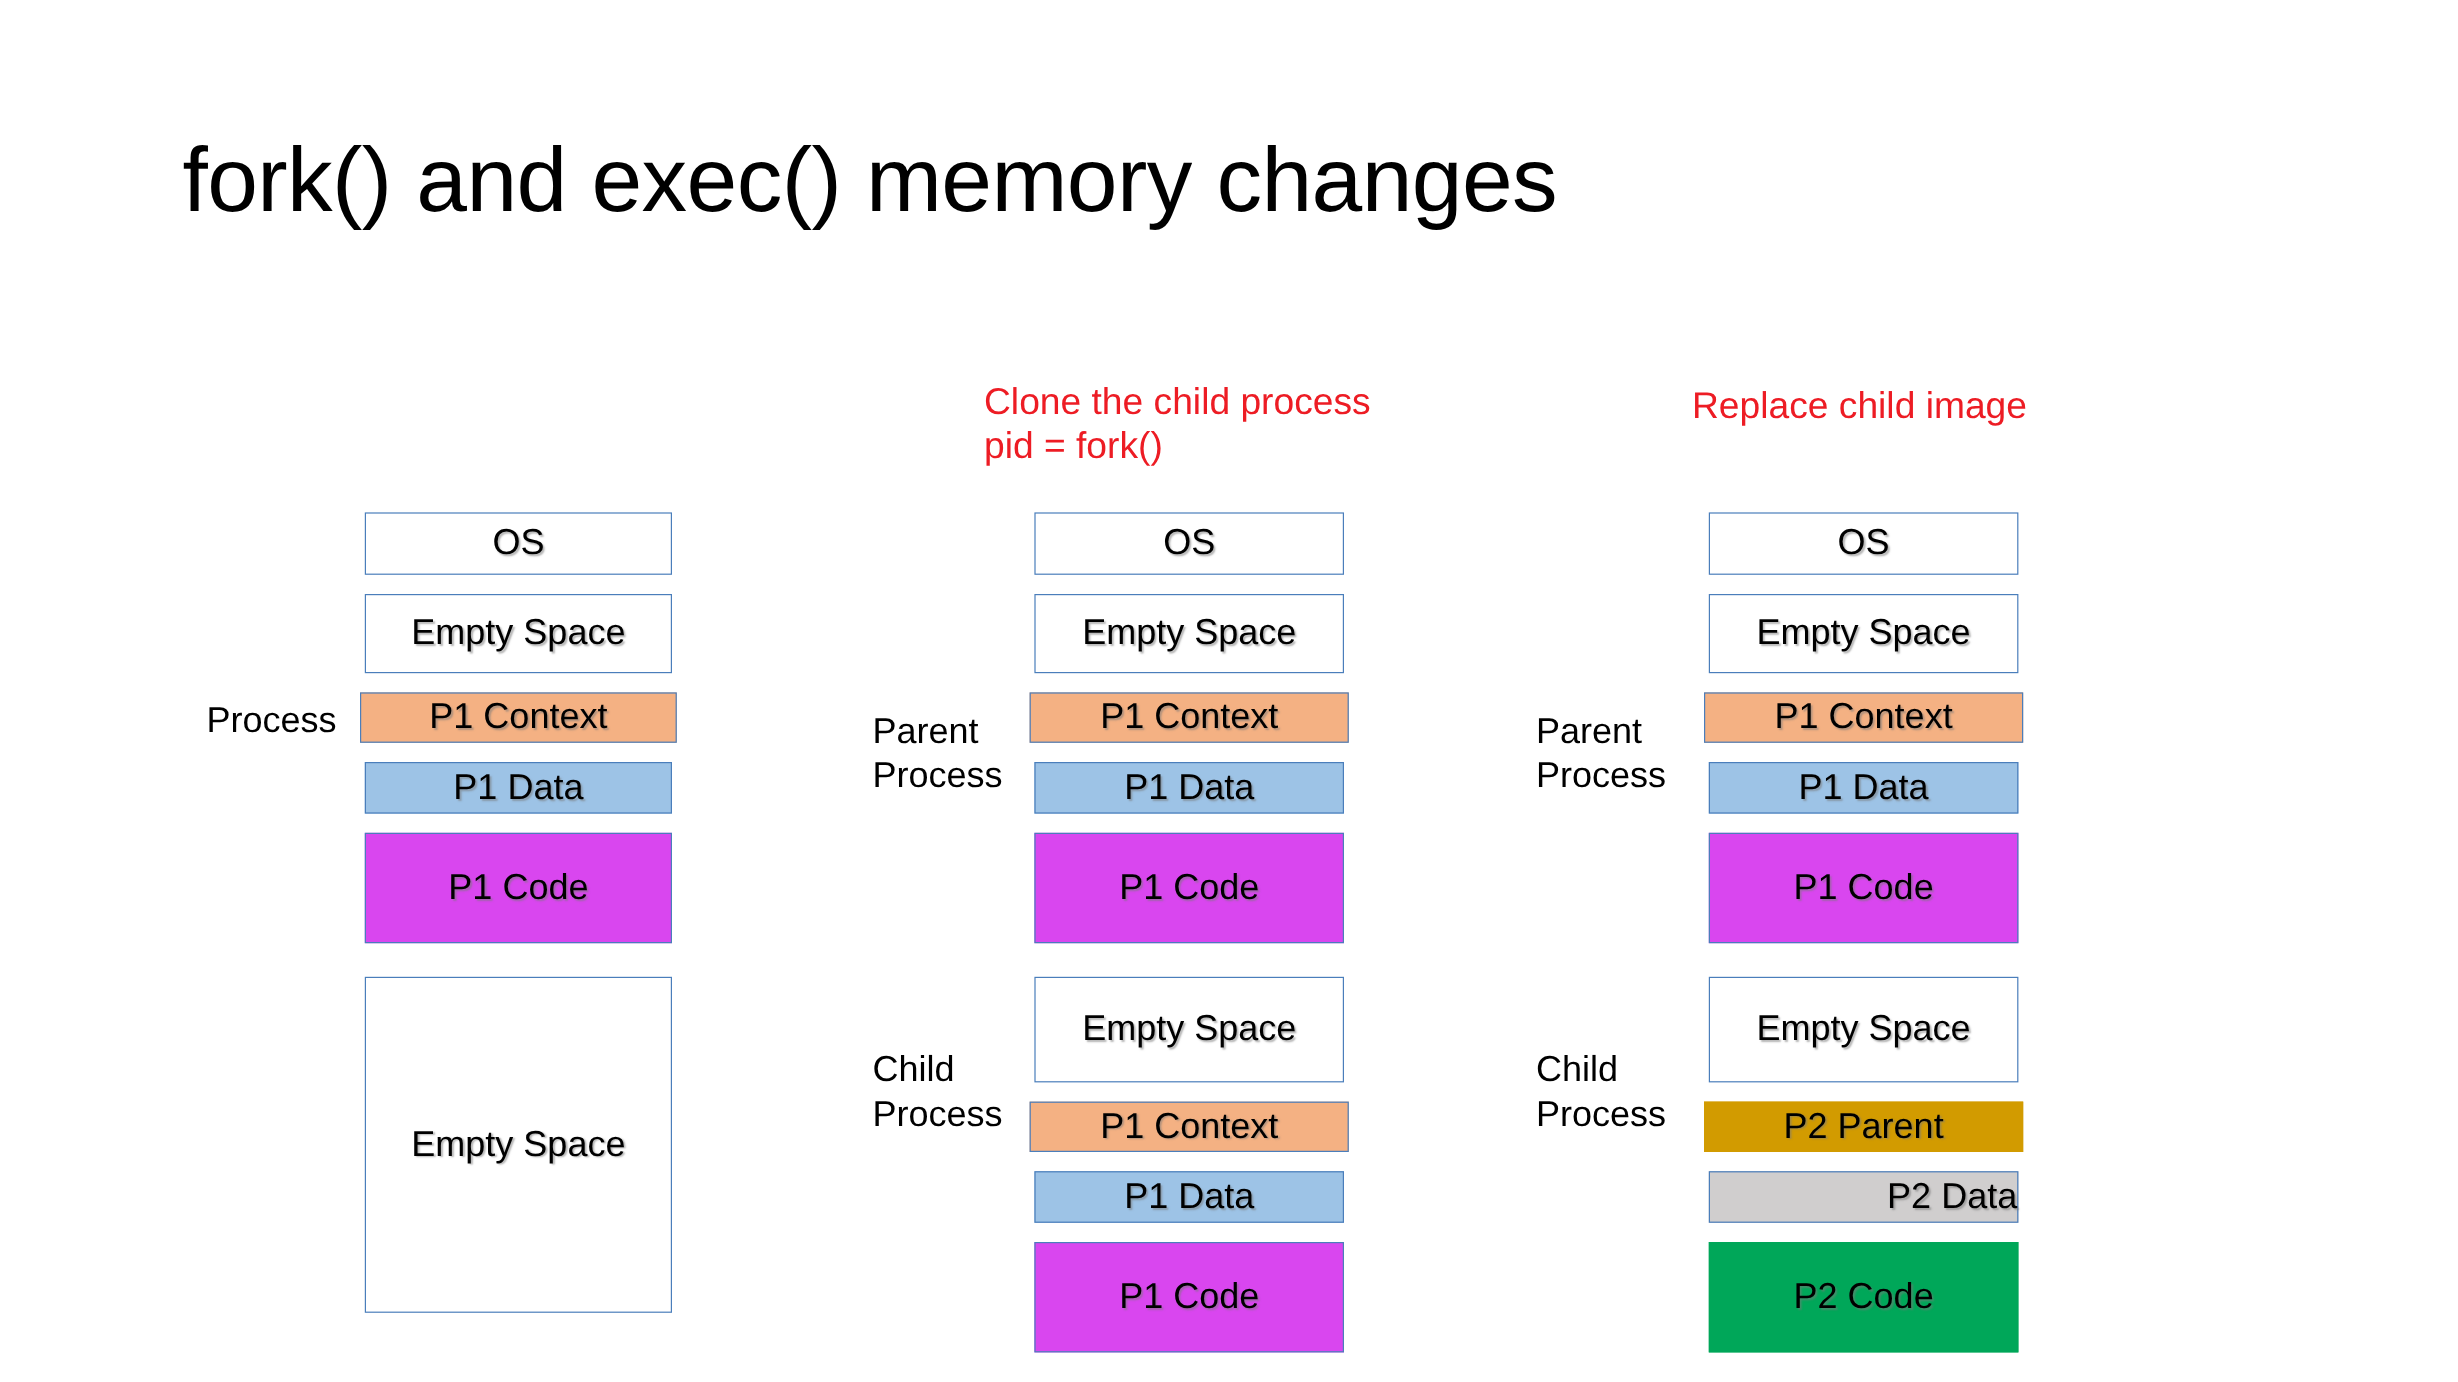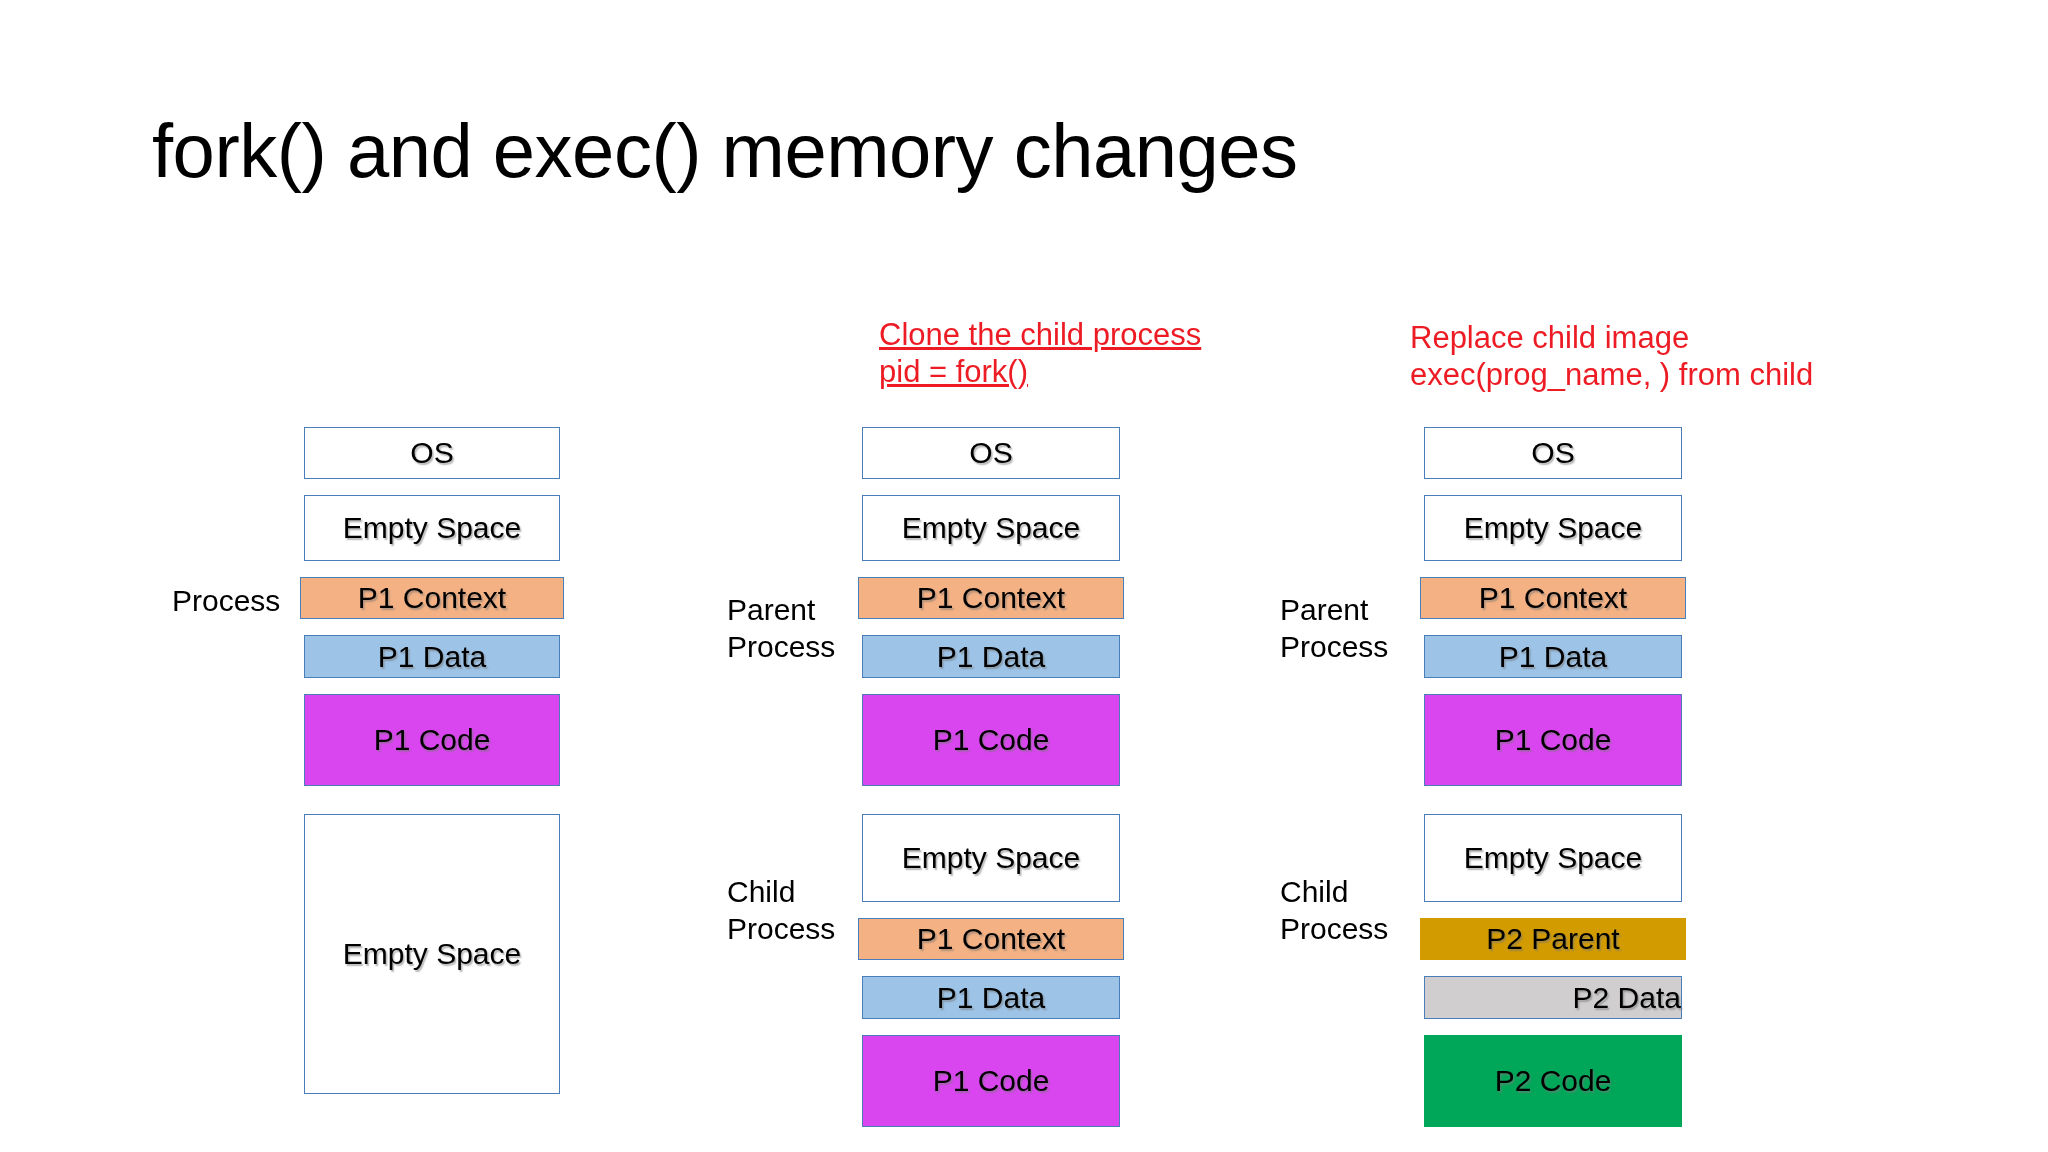--- a/index.html
+++ b/index.html
@@ -32,21 +32,21 @@
 
   
   .annotation {
     position: absolute;
     color: #ED1C24;
     font-size: 31px;
     line-height: 1.18;
     font-weight: 400;
     white-space: nowrap;
   }
-  #annotation-fork  { left: 879px;  top: 317px; text-decoration: underline; }
+  #annotation-fork  { left: 820px;  top: 317px; }
   #annotation-exec  { left: 1410px; top: 320px; }
   .annotation-line { display: block; }
 
   
   .side-label {
     position: absolute;
     font-size: 30px;
     line-height: 1.22;
     color: #000000;
     text-align: left;
@@ -100,21 +100,20 @@
 
   <div id="slide-title">fork() and exec() memory changes</div>
 
   <div class="annotation" id="annotation-fork">
     <span class="annotation-line">Clone the child process</span>
     <span class="annotation-line">pid = fork()</span>
   </div>
 
   <div class="annotation" id="annotation-exec">
     <span class="annotation-line">Replace child image</span>
-    <span class="annotation-line">exec(prog_name, ) from child</span>
   </div>
 
   <div class="side-label" id="label-process">
     <span>Process</span>
   </div>
 
   <div class="side-label" id="label-parent-2">
     <span>Parent</span>
     <span>Process</span>
   </div>

